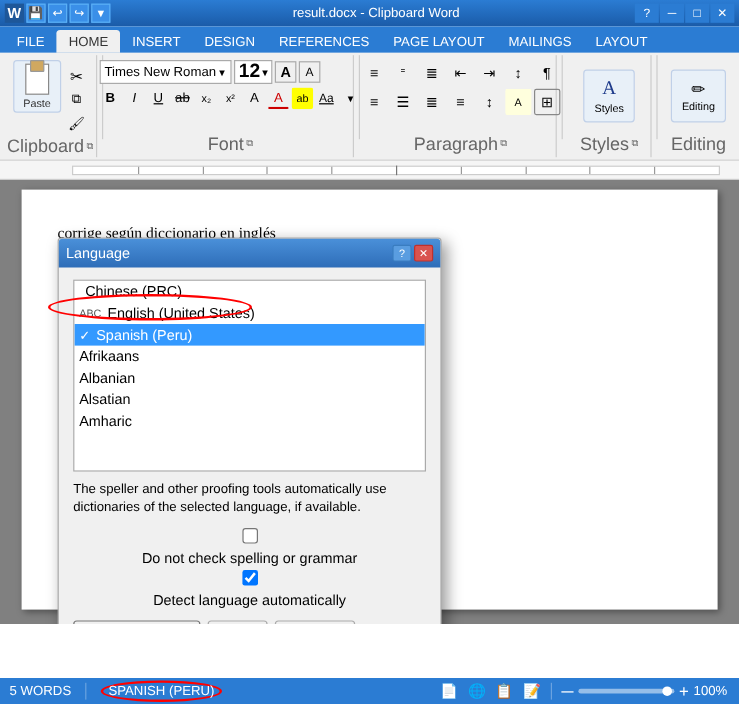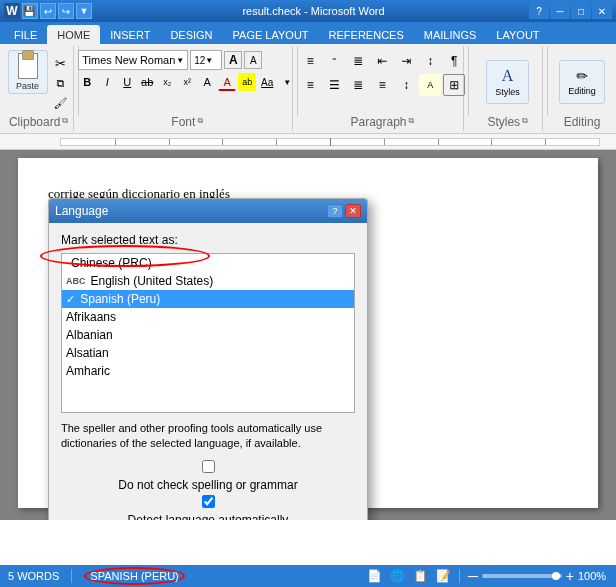--- a/index.html
+++ b/index.html
@@ -92,21 +92,21 @@
       display: flex;
       flex-direction: column;
       align-items: center;
       justify-content: space-between;
       border-right: 1px solid #ccc;
       padding: 2px 6px;
       min-width: 50px;
     }
     .ribbon-group:last-child { border-right: none; }
     .ribbon-group-label {
-      font-size: 12px;
+      font-size: 15px;
       color: #666;
       margin-top: 2px;
     }
     .ribbon-group-content {
       display: flex;
       align-items: center;
       gap: 3px;
       flex: 1;
       padding-top: 2px;
     }
@@ -339,21 +339,21 @@
       align-items: center;
       gap: 3px;
       color: #000;
     }
     .lang-item.selected {
       background: #3399ff;
       color: white;
     }
     .abc-badge {
       font-size: 9px;
-      font-weight: bold;
+      font-weight: normal;
       color: #555;
       margin-right: 2px;
     }
     .checkmark {
       color: #000;
       font-size: 11px;
       margin-right: 2px;
     }
     .checkmark.selected-check {
       color: white;
@@ -499,36 +499,36 @@
 <body>
 
 <div class="title-bar">
   <div class="title-bar-icons">
     <div class="title-bar-icon" style="background:#1e5799; border:none; font-size:12px; font-weight:bold; color:#fff;">W</div>
     <div class="title-bar-icon" style="font-size:10px;">💾</div>
     <div class="title-bar-icon" style="font-size:10px;">↩</div>
     <div class="title-bar-icon" style="font-size:10px;">↪</div>
     <div class="title-bar-icon" style="font-size:9px;">▼</div>
   </div>
-  <div class="title-bar-title">result.check - Microsoft Word</div>
+  <div class="title-bar-title">result.docx - Clipboard Word</div>
   <div class="title-bar-controls">
     <div class="title-btn">?</div>
     <div class="title-btn">─</div>
     <div class="title-btn">□</div>
     <div class="title-btn close">✕</div>
   </div>
 </div>
 
 <div class="ribbon-tabs">
   <div class="ribbon-tab">FILE</div>
   <div class="ribbon-tab active">HOME</div>
   <div class="ribbon-tab">INSERT</div>
   <div class="ribbon-tab">DESIGN</div>
+  <div class="ribbon-tab">REFERENCES</div>
   <div class="ribbon-tab">PAGE LAYOUT</div>
-  <div class="ribbon-tab">REFERENCES</div>
   <div class="ribbon-tab">MAILINGS</div>
   <div class="ribbon-tab">LAYOUT</div>
 </div>
 
 <div class="ribbon">
 
   <div class="ribbon-group" style="min-width:70px;">
     <div class="ribbon-group-content" style="flex-direction:column; gap:2px;">
       <div style="display:flex; gap:4px; align-items:flex-start;">
         <div class="paste-btn-large">
@@ -551,21 +551,21 @@
   <div class="ribbon-divider"></div>
 
   <div class="ribbon-group" style="min-width:160px;">
     <div class="ribbon-group-content" style="flex-direction:column; gap:3px; align-items:flex-start;">
       <div class="font-row1">
         <div class="font-name-box">
           <span style="font-size:11px;">Times New Roman</span>
           <span style="margin-left:auto; font-size:8px;">▼</span>
         </div>
         <div class="font-size-box">
-          <span style="font-size:10px;">12</span>
+          <span style="font-size:16px;font-weight:bold;">12</span>
           <span style="font-size:8px;">▼</span>
         </div>
         <div class="font-btn" style="font-size:12px; font-weight:bold;">A</div>
         <div class="font-btn" style="font-size:10px;">A</div>
       </div>
       <div class="font-row2">
         <div class="fmt-btn bold">B</div>
         <div class="fmt-btn italic">I</div>
         <div class="fmt-btn underline">U</div>
         <div class="fmt-btn" style="text-decoration:line-through;">ab</div>
@@ -669,21 +669,20 @@
 
         <div class="dialog-titlebar">
           <span class="dialog-title">Language</span>
           <div class="dialog-controls">
             <div class="dialog-ctrl-btn">?</div>
             <div class="dialog-ctrl-btn close-btn">✕</div>
           </div>
         </div>
 
         <div class="dialog-body">
-          <div class="dialog-label">Mark selected text as:</div>
 
           <div class="lang-list-container">
             <ul class="lang-list">
               <li class="lang-item">
                 <span class="abc-badge"></span>
                 <span>Chinese (PRC)</span>
               </li>
               <li class="lang-item">
                 <span class="abc-badge">ABC</span>
                 <span>English (United States)</span>

